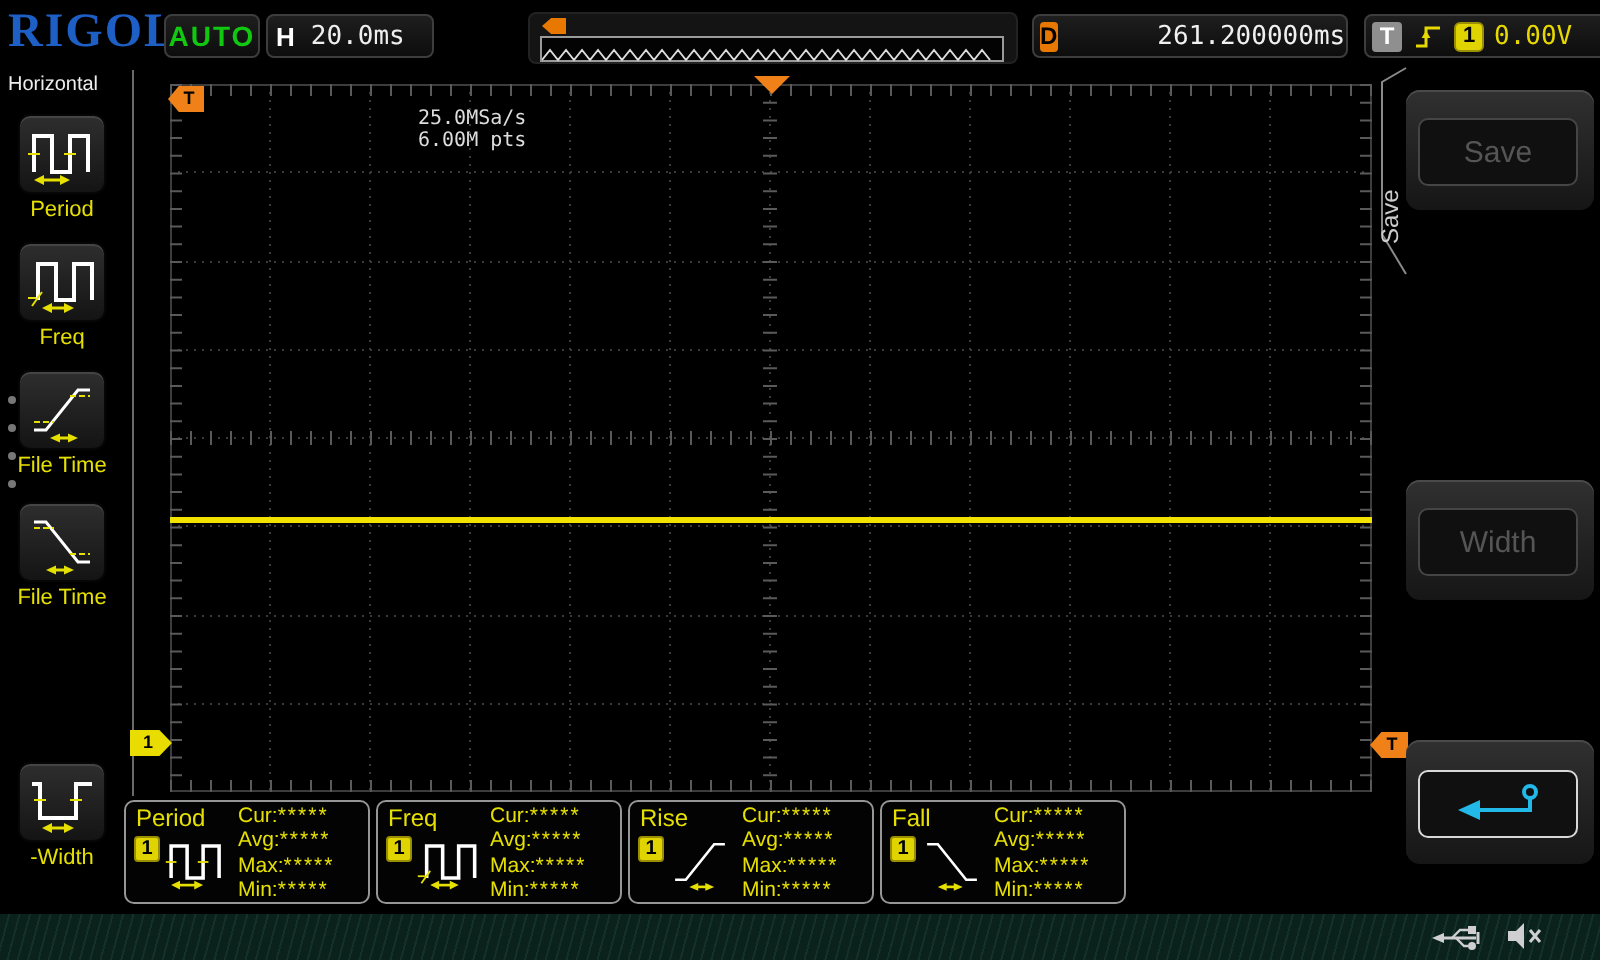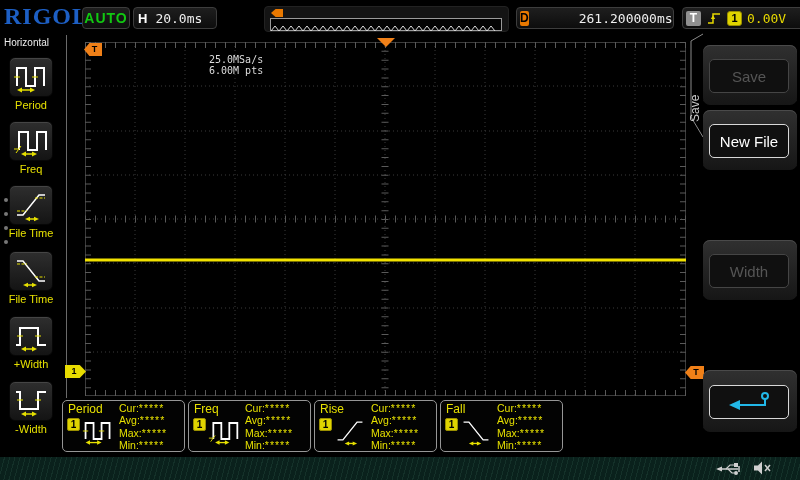--- a/index.html
+++ b/index.html
@@ -156,33 +156,20 @@
       <line x1="4" y1="10" x2="14" y2="10" stroke="#e6e000" stroke-dasharray="3 1.5"></line>
       <line x1="22" y1="23" x2="32" y2="23" stroke="#e6e000" stroke-dasharray="3 1.5"></line>
       <line x1="13" y1="31" x2="21" y2="31" stroke="#e6e000" stroke-width="1.5"></line>
       <path d="M15 28.8 L10 31 L15 33.2 Z" fill="#e6e000"></path>
           <path d="M19 28.8 L24 31 L19 33.2 Z" fill="#e6e000"></path>
     </svg>
       </div>
     <div class="sb-label">File Time</div>
   </div>
 
-  <div class="abs sb-item" style="top:316px">
-    <div class="sb-btn">
-        <svg width="36" height="34" viewBox="0 0 36 34">
-      <path d="M3 26 H7 V9 H25 V26 H33" fill="none" stroke="#fff" stroke-width="2"></path>
-      <line x1="4" y1="17" x2="10" y2="17" stroke="#e6e000"></line>
-          <line x1="22" y1="17" x2="28" y2="17" stroke="#e6e000"></line>
-      <line x1="11" y1="30" x2="21" y2="30" stroke="#e6e000" stroke-width="1.5"></line>
-      <path d="M13 27.5 L8 30 L13 32.5 Z" fill="#e6e000"></path>
-          <path d="M19 27.5 L24 30 L19 32.5 Z" fill="#e6e000"></path>
-    </svg>
-      </div>
-    <div class="sb-label">+Width</div>
-  </div>
 
   <div class="abs sb-item" style="top:381px">
     <div class="sb-btn">
         <svg width="36" height="34" viewBox="0 0 36 34">
       <path d="M3 8 H7 V25 H25 V8 H33" fill="none" stroke="#fff" stroke-width="2"></path>
       <line x1="4" y1="16" x2="10" y2="16" stroke="#e6e000"></line>
           <line x1="22" y1="16" x2="28" y2="16" stroke="#e6e000"></line>
       <line x1="11" y1="30" x2="21" y2="30" stroke="#e6e000" stroke-width="1.5"></line>
       <path d="M13 27.5 L8 30 L13 32.5 Z" fill="#e6e000"></path>
           <path d="M19 27.5 L24 30 L19 32.5 Z" fill="#e6e000"></path>
@@ -235,23 +222,20 @@
   <div class="abs tag tag-left orange" style="left:685px;top:366px;width:16px;height:13px">T</div>
 
   <svg class="abs" style="left:688px;top:33px" width="17" height="106" viewBox="0 0 17 106">
     <path d="M15 1 L3 8 V84 L15 104" fill="none" stroke="#8a8a8a"></path>
   </svg>
   <div class="abs save-tab">Save</div>
 
   <div class="abs menu-cell" style="top:45px">
     <div class="menu-btn disabled">Save</div>
   </div>
-  <div class="abs menu-cell" style="top:110px">
-    <div class="menu-btn">New File</div>
-  </div>
   <div class="abs menu-cell" style="top:240px">
     <div class="menu-btn disabled">Width</div>
   </div>
   <div class="abs menu-cell" style="top:370px;height:62px">
     <div class="menu-btn" style="top:15px">
       <svg width="56" height="24" viewBox="0 0 56 24">
         <circle cx="44" cy="6" r="3" fill="none" stroke="#22b8e8" stroke-width="2"></circle>
         <path d="M44 9 V15 H18" fill="none" stroke="#22b8e8" stroke-width="2"></path>
         <path d="M19 10 L8 15 L19 20 Z" fill="#22b8e8"></path>
       </svg>

